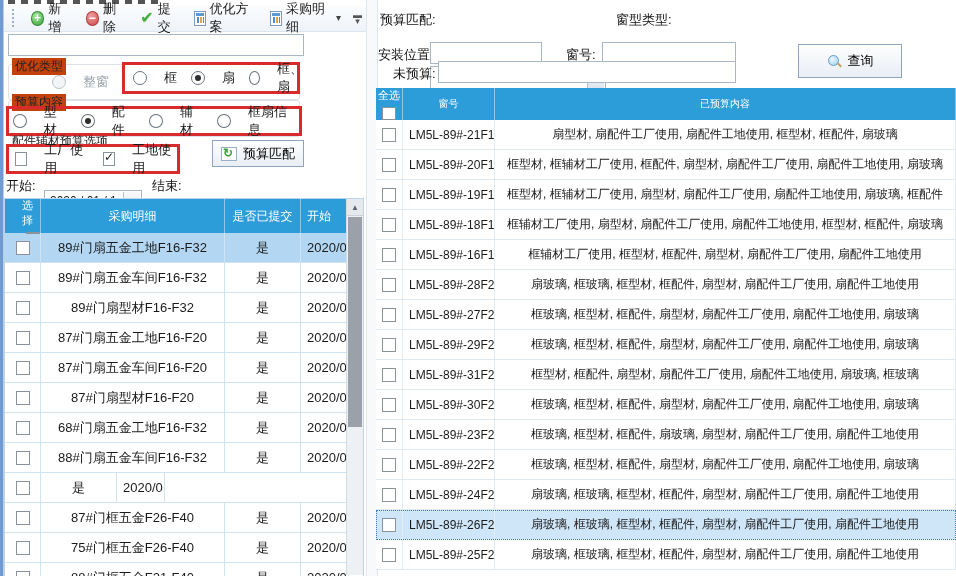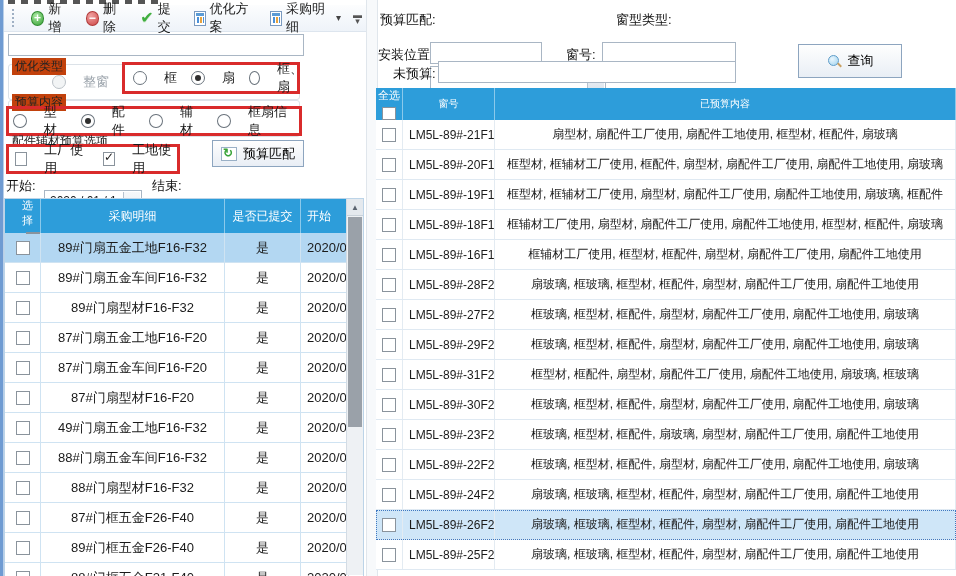--- a/index.html
+++ b/index.html
@@ -239,53 +239,52 @@
         <span class="cbx"></span>
       </span>
     <span class="c c1">87#门扇型材F16-F20</span>
     <span class="c c2">是</span>
     <span class="c c3">2020/0</span>
   </div>
   <div class="lrow">
     <span class="c c0">
         <span class="cbx"></span>
       </span>
-    <span class="c c1">49#门扇五金工地F16-F32</span>
+    <span class="c c1">68#门扇五金工地F16-F32</span>
     <span class="c c2">是</span>
     <span class="c c3">2020/0</span>
   </div>
   <div class="lrow">
     <span class="c c0">
         <span class="cbx"></span>
       </span>
     <span class="c c1">88#门扇五金车间F16-F32</span>
     <span class="c c2">是</span>
     <span class="c c3">2020/0</span>
   </div>
   <div class="lrow">
     <span class="c c0">
         <span class="cbx"></span>
       </span>
-    <span class="c c1">88#门扇型材F16-F32</span>
     <span class="c c2">是</span>
     <span class="c c3">2020/0</span>
   </div>
   <div class="lrow">
     <span class="c c0">
         <span class="cbx"></span>
       </span>
     <span class="c c1">87#门框五金F26-F40</span>
     <span class="c c2">是</span>
     <span class="c c3">2020/0</span>
   </div>
   <div class="lrow">
     <span class="c c0">
         <span class="cbx"></span>
       </span>
-    <span class="c c1">89#门框五金F26-F40</span>
+    <span class="c c1">75#门框五金F26-F40</span>
     <span class="c c2">是</span>
     <span class="c c3">2020/0</span>
   </div>
   <div class="lrow">
     <span class="c c0">
         <span class="cbx"></span>
       </span>
     <span class="c c1">88#门框五金F21-F40</span>
     <span class="c c2">是</span>
     <span class="c c3">2020/0</span>

